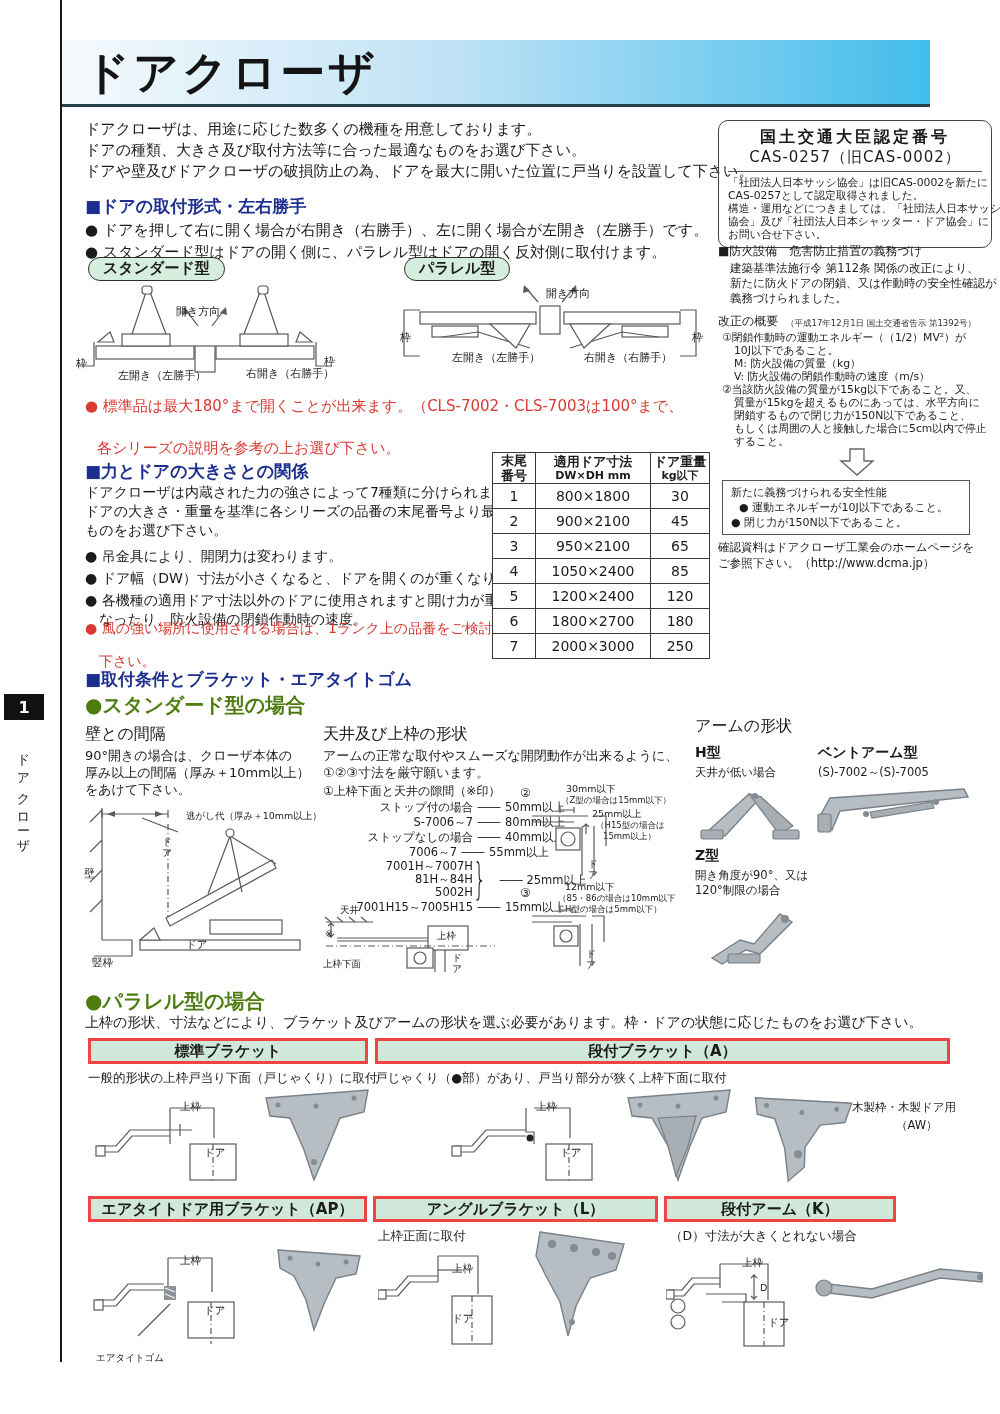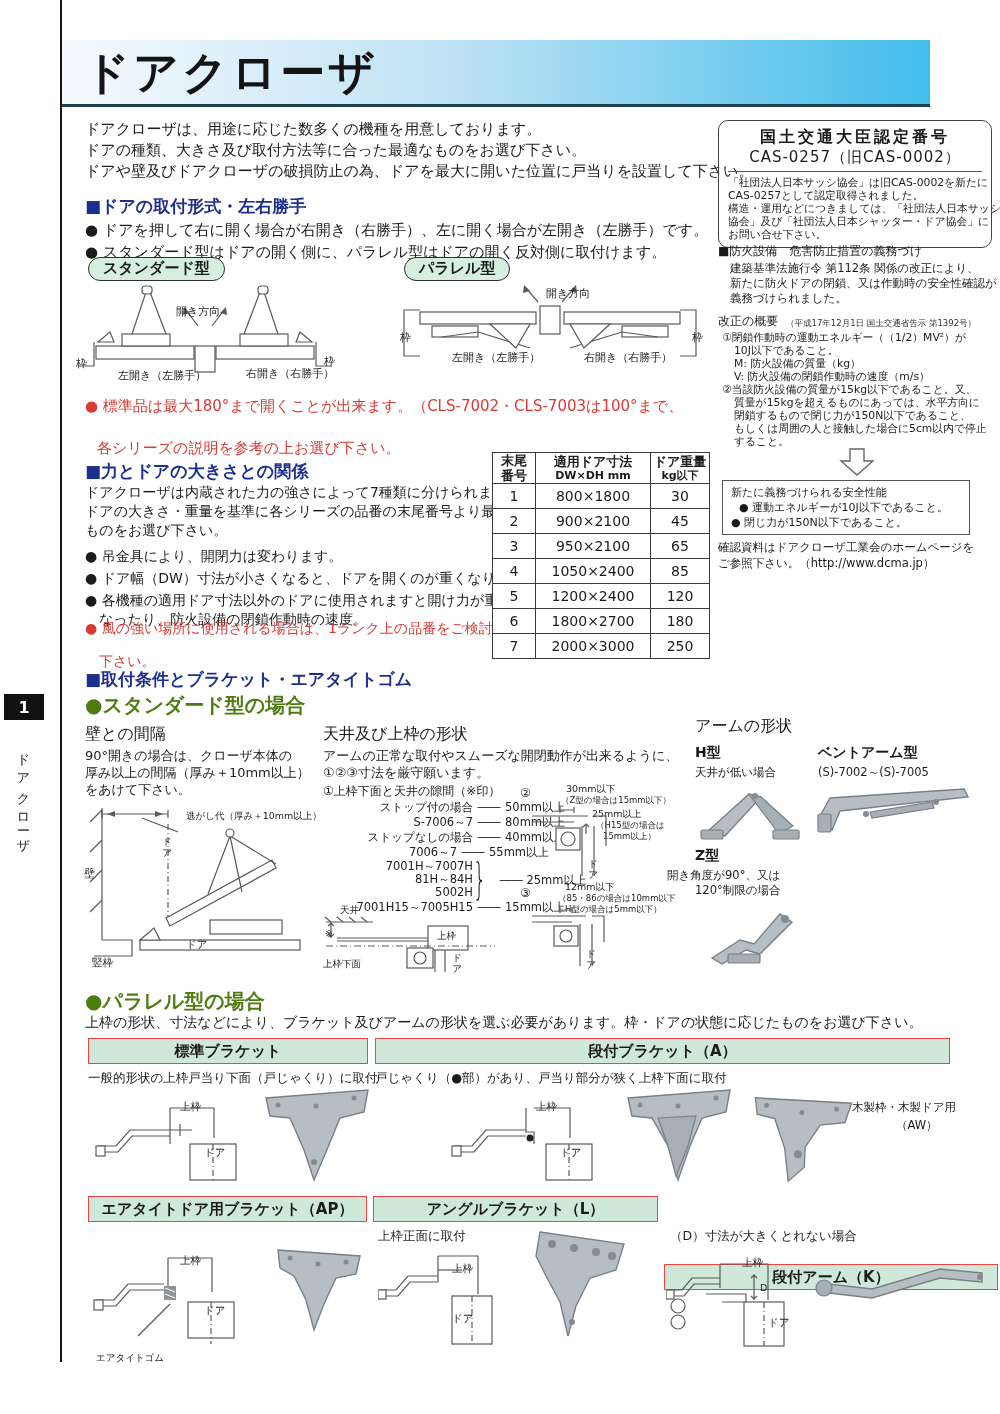--- a/index.html
+++ b/index.html
@@ -13,21 +13,21 @@
   .t14{font-size:14px;white-space:nowrap}
   .t13{font-size:13px;line-height:17px;white-space:nowrap}
   .t125{font-size:12.5px;white-space:nowrap}
   .t12{font-size:12px;line-height:15px;white-space:nowrap}
   .t115{font-size:11.5px;line-height:15px;white-space:nowrap}
   .t11{font-size:11px;line-height:13px;white-space:nowrap}
   .t105{font-size:10.8px;line-height:13px;white-space:nowrap}
   .red{color:#d93a32}
   .badge{background:#d6eedd;border:1.5px solid #2f2f2f;border-radius:13px;padding:1px 14px 2px;
          font-size:15px;font-weight:bold;display:inline-block;white-space:nowrap}
-  .gbar{background:#cfe8d9;border:1px solid #ef4444;height:26px;display:flex;align-items:center;
+  .gbar{background:#cfe8d9;border:3px solid #ef4444;height:26px;display:flex;align-items:center;
         justify-content:center;font-size:15px;font-weight:bold;box-sizing:border-box}
   .lbl{font-size:10.5px;color:#222;white-space:nowrap}
   .lbl9{font-size:9.5px;color:#222;white-space:nowrap}
   .lbl85{font-size:8.5px;color:#222;white-space:nowrap}
   .vtext{writing-mode:vertical-rl;letter-spacing:2px}
   .band{background:linear-gradient(90deg,#f5fafd 0%,#bfe2f5 45%,#42bdeb 100%);
         border-bottom:3px solid #20404c}
   .page-title{font-size:45px;font-weight:bold;letter-spacing:3px;color:#141414;white-space:nowrap}
   .sz-table{border-collapse:collapse;font-size:14px;text-align:center;background:#fff}
   .sz-table th,.sz-table td{border:1px solid #3a3a3a;padding:0}
@@ -363,21 +363,21 @@
   <div class="abs t14" style="left:818px;top:744px;font-weight:bold">ベントアーム型</div>
   <div class="abs t115" style="left:818px;top:765px">(S)-7002～(S)-7005</div>
   <svg class="abs" style="left:812px;top:784px" width="162" height="52" viewBox="0 0 162 52">
     <path class="metal" d="M8 32 L18 14 L152 5 L156 13 L28 27 L20 46 Z"></path>
     <path class="metal2" d="M58 28 L120 18 L122 24 L60 34 Z"></path>
     <rect class="metal2" x="6" y="30" width="13" height="18" rx="2"></rect>
     <circle class="hole" cx="54" cy="30" r="3"></circle>
       <circle class="hole" cx="124" cy="18" r="3"></circle>
   </svg>
   <div class="abs t14" style="left:695px;top:847px;font-weight:bold">Z型</div>
-  <div class="abs t115" style="left:667px;top:868px">開き角度が90°、又は</div>
+  <div class="abs t115" style="left:695px;top:868px">開き角度が90°、又は</div>
   <div class="abs t115" style="left:695px;top:883px">120°制限の場合</div>
   <svg class="abs" style="left:700px;top:900px" width="100" height="66" viewBox="0 0 100 66">
     <path class="metal" d="M12 58 L40 40 L54 44 L80 14 L92 22 L60 54 L46 50 L22 64 Z"></path>
     <rect class="metal2" x="28" y="54" width="32" height="9" rx="2"></rect>
     <circle class="hole" cx="85" cy="19" r="4"></circle>
   </svg>
 
   <div class="abs case-h" style="left:85px;top:988px">●パラレル型の場合</div>
   <div class="abs t14" style="left:85px;top:1014px">上枠の形状、寸法などにより、ブラケット及びアームの形状を選ぶ必要があります。枠・ドアの状態に応じたものをお選び下さい。</div>
 
@@ -436,21 +436,21 @@
   </svg>
   <div class="abs t115" style="left:852px;top:1100px">木製枠・木製ドア用</div>
   <div class="abs t115" style="left:896px;top:1118px">（AW）</div>
 
   <div class="abs gbar" style="left:88px;top:1196px;width:279px">
     <span>エアタイトドア用ブラケット（AP）</span>
   </div>
   <div class="abs gbar" style="left:373px;top:1196px;width:285px">
     <span>アングルブラケット（L）</span>
   </div>
-  <div class="abs gbar" style="left:664px;top:1264px;width:334px">
+  <div class="abs gbar" style="left:664px;top:1196px;width:232px">
     <span>段付アーム（K）</span>
   </div>
   <div class="abs t125" style="left:378px;top:1228px">上枠正面に取付</div>
   <div class="abs t125" style="left:670px;top:1228px">（D）寸法が大きくとれない場合</div>
 
   <svg class="abs" style="left:92px;top:1244px" width="165" height="104" viewBox="0 0 165 104">
     <path class="ln" d="M4 56 h18 l14 -16 h36"></path>
       <path class="ln" d="M4 62 h20 l14 -16 h34"></path>
     <rect class="lnf" x="2" y="56" width="9" height="10"></rect>
     <path class="ln" d="M76 14 v28 M76 14 h44 v34"></path>

